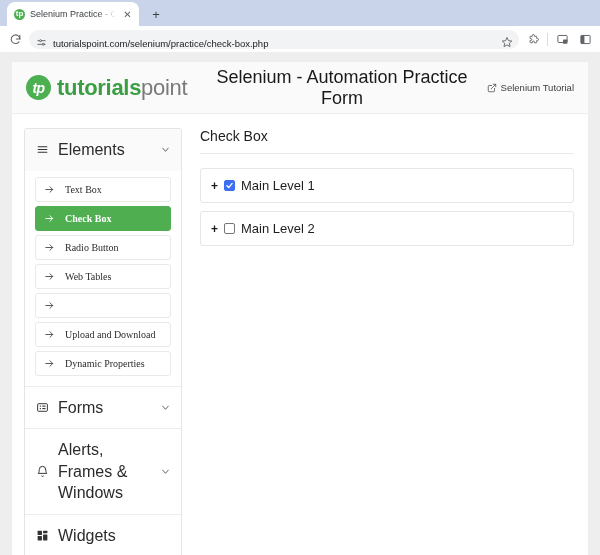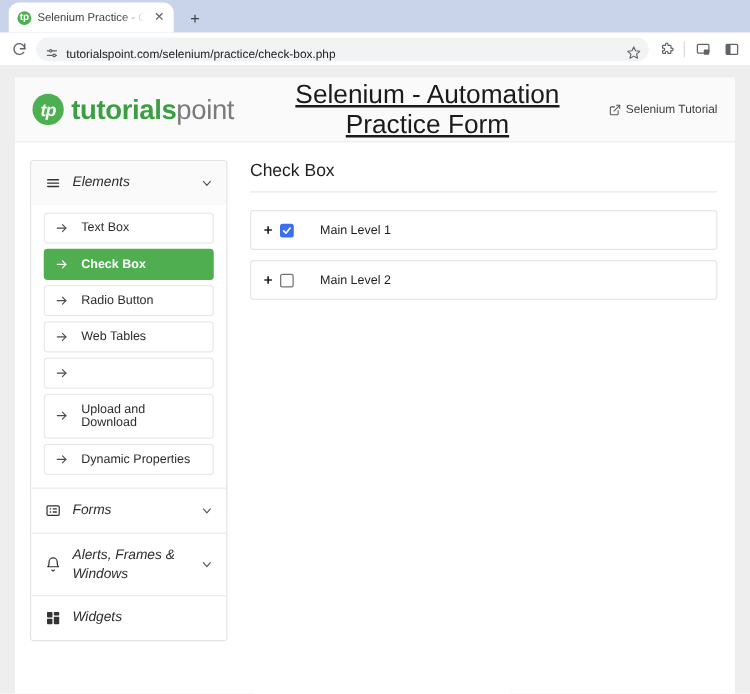--- a/index.html
+++ b/index.html
@@ -140,25 +140,24 @@
     line-height: 1;
     letter-spacing: -0.5px;
   }
   .logo-text { font-size: 22px; letter-spacing: -0.3px; }
   .logo-text .a { color: #3b9e43; font-weight: bold; }
   .logo-text .b { color: #7a7a7a; }
 
   .site-title {
     flex: 1;
     text-align: center;
-    font-size: 21px;
+    font-size: 18px;
     color: #1a1a1a;
     font-weight: normal;
     padding-left: 10px;
-    text-decoration: underline;
   }
   .tutorial-link {
     flex: none;
     display: flex; align-items: center; gap: 4px;
     font-size: 9.5px;
     color: #3c3c3c;
     cursor: pointer;
   }
 
   .page-body {
@@ -188,36 +187,37 @@
     padding: 10px 10px;
     background: #fafafa;
     cursor: pointer;
   }
   .acc-head.plain { background: #ffffff; }
   .acc-icon {
     width: 14px; height: 14px; flex: none;
     display: flex; align-items: center; justify-content: center;
     color: #333;
   }
-  .acc-label { flex: 1; font-size: 11px; color: #2b2b2b; line-height: 1.35; font-style: italic; }
+  .acc-label { flex: 1; font-size: 16px; color: #2b2b2b; line-height: 1.35; }
   .chev { width: 12px; flex: none; color: #555; display:flex; align-items:center; justify-content:center;}
 
   .acc-body { padding: 6px 10px 10px 10px; background: #ffffff; }
   .menu-item {
     display: flex;
     align-items: center;
     gap: 9px;
     border: 1px solid #e9e9e9;
     border-radius: 3px;
     padding: 6px 8px;
     margin-bottom: 4px;
     background: #ffffff;
     font-size: 10px;
     color: #2b2b2b;
     cursor: pointer;
+    font-family: Liberation Serif, serif;
   }
   .menu-item:last-child { margin-bottom: 0; }
   .menu-item .arw { width: 12px; flex: none; color: #4a4a4a; display:flex; align-items:center;}
   .menu-item.active {
     background: #4faf50;
     border-color: #4faf50;
     color: #ffffff;
     font-weight: bold;
   }
   .menu-item.active .arw { color: #ffffff; }
@@ -262,21 +262,21 @@
     border-radius: 2px;
     background: #fff;
     flex: none;
     display: flex; align-items: center; justify-content: center;
     cursor: pointer;
   }
   .cbox.checked {
     background: #3b6ef0;
     border-color: #3b6ef0;
   }
-  .cb-label { font-size: 10px; color: #1e1e1e; margin-left: 15px; }
+  .cb-label { font-size: 13px; color: #1e1e1e; }
 </style>
 </head>
 <body>
 
 <div class="browser">
 
   <div class="tabstrip">
     <div class="tab">
       <span class="favicon">tp</span>
       <span class="tab-title">Selenium Practice - Check Bo</span>

